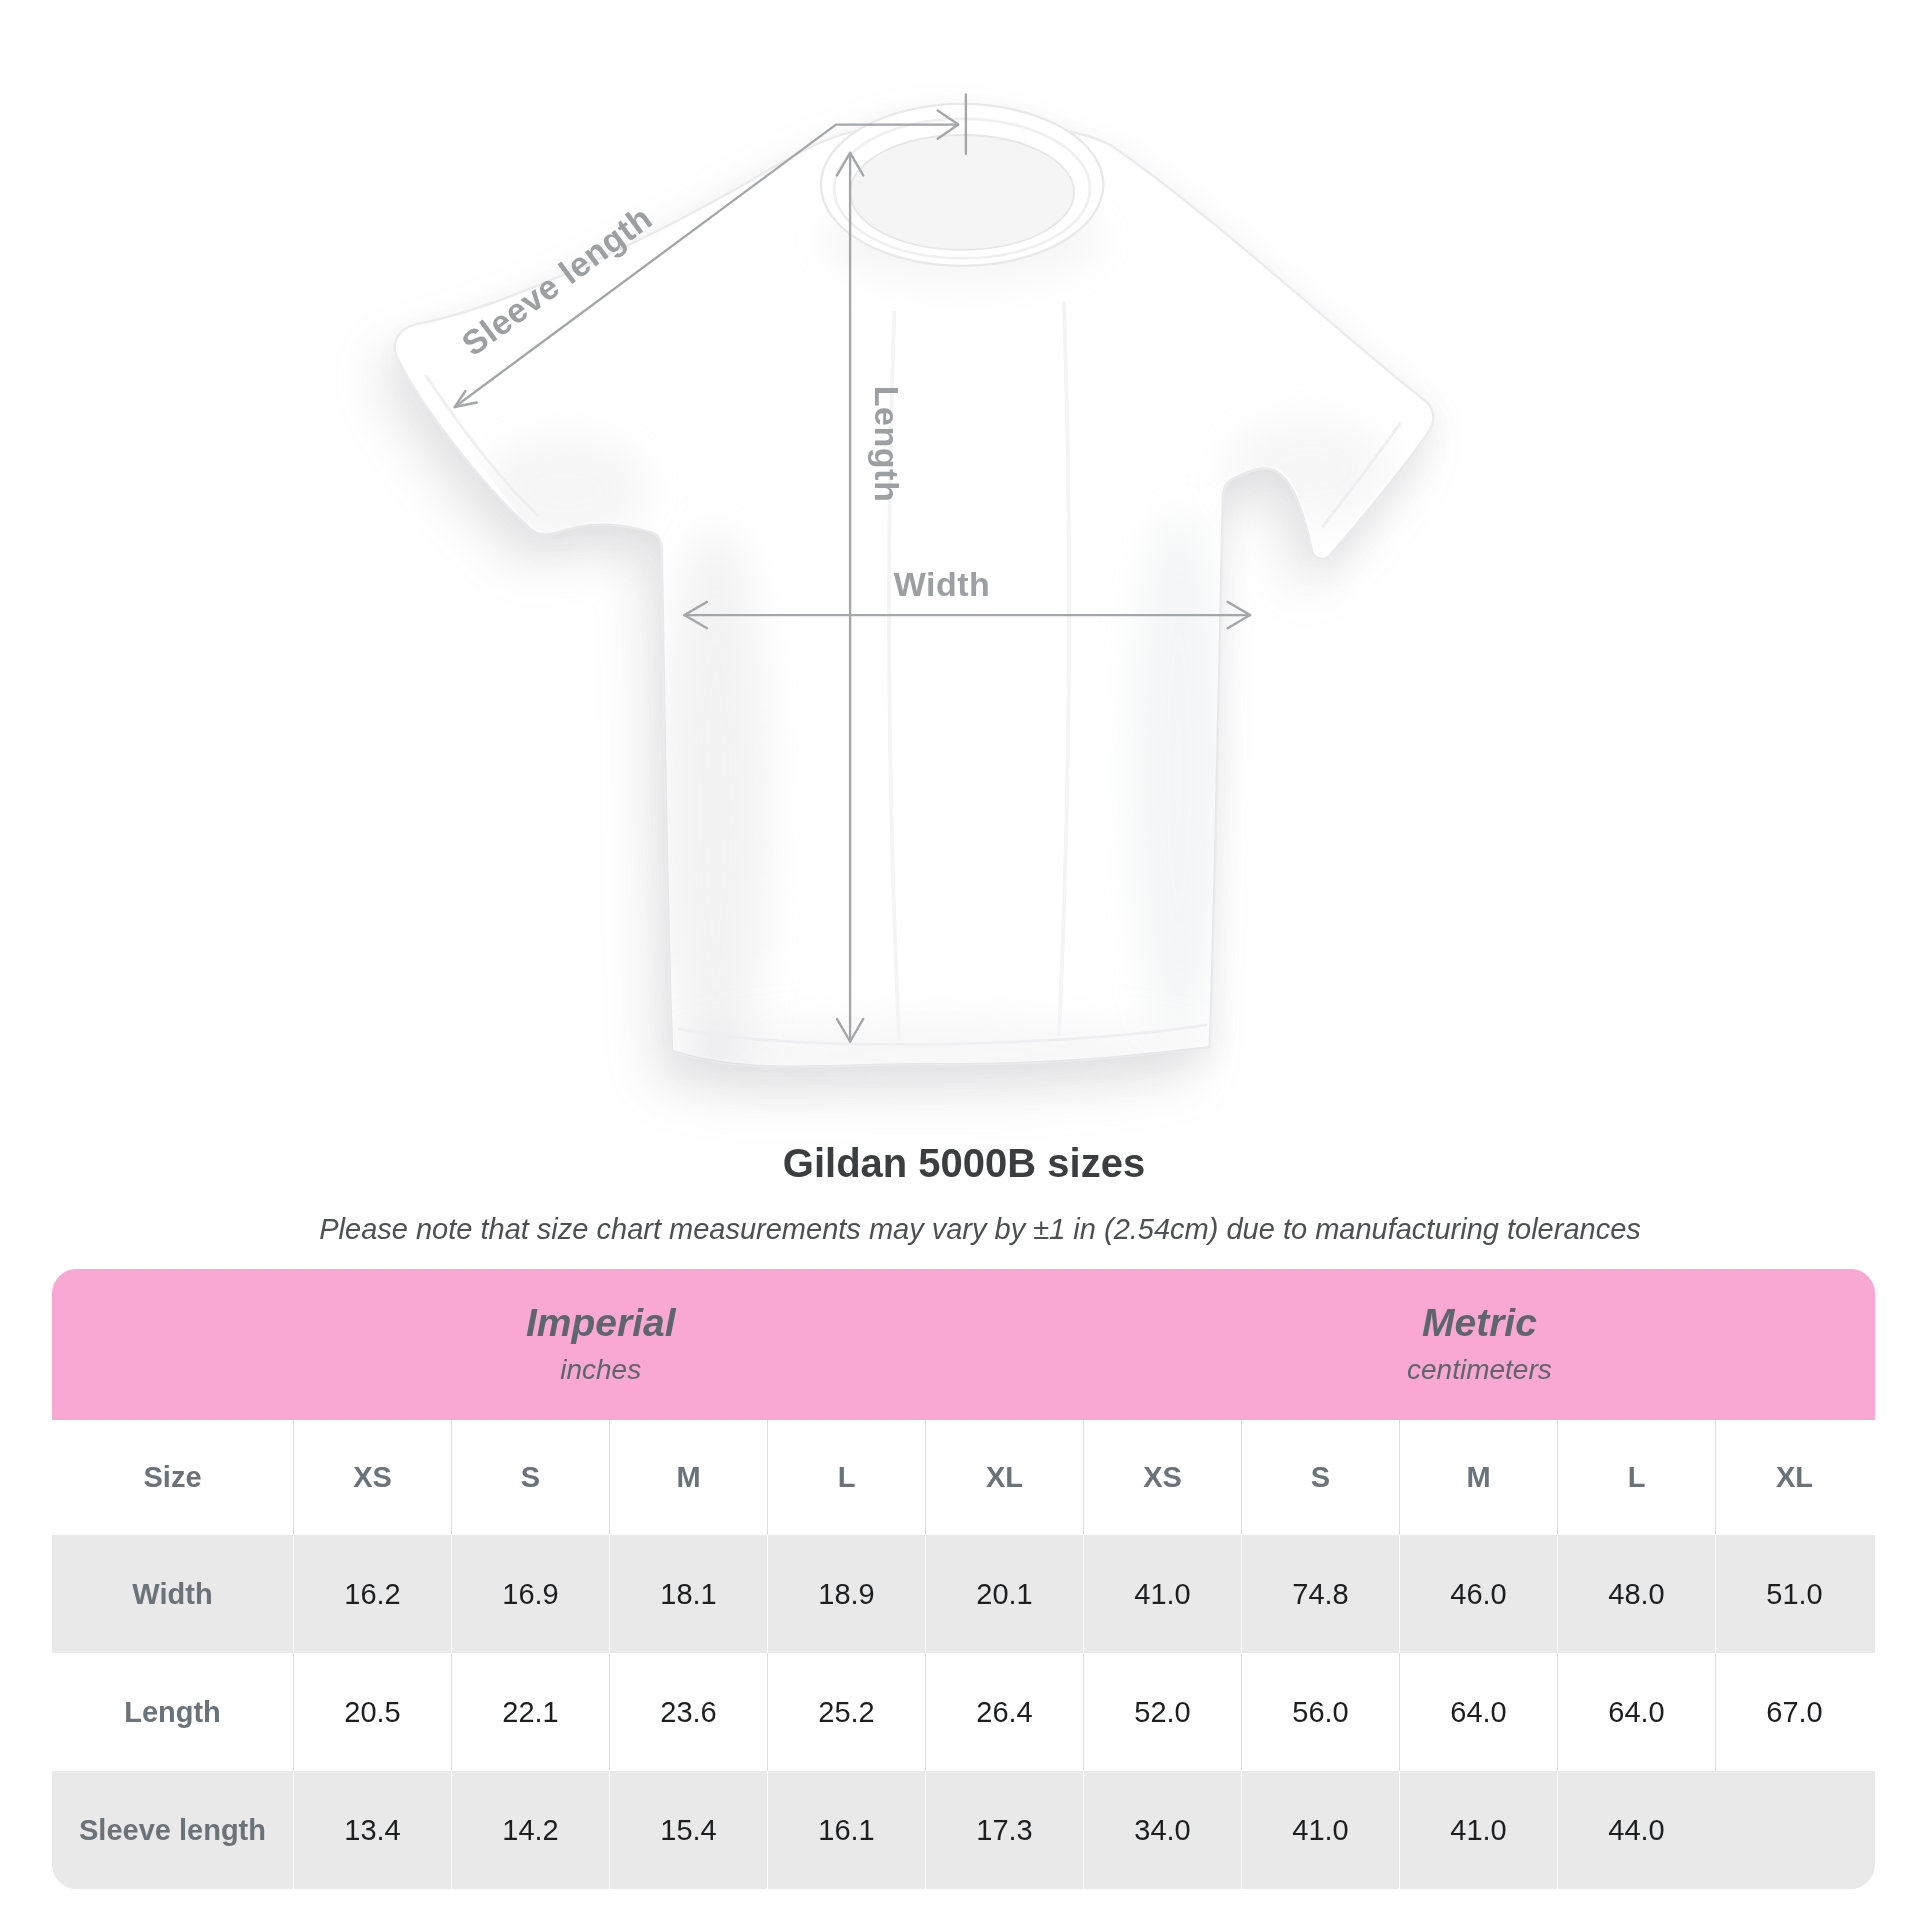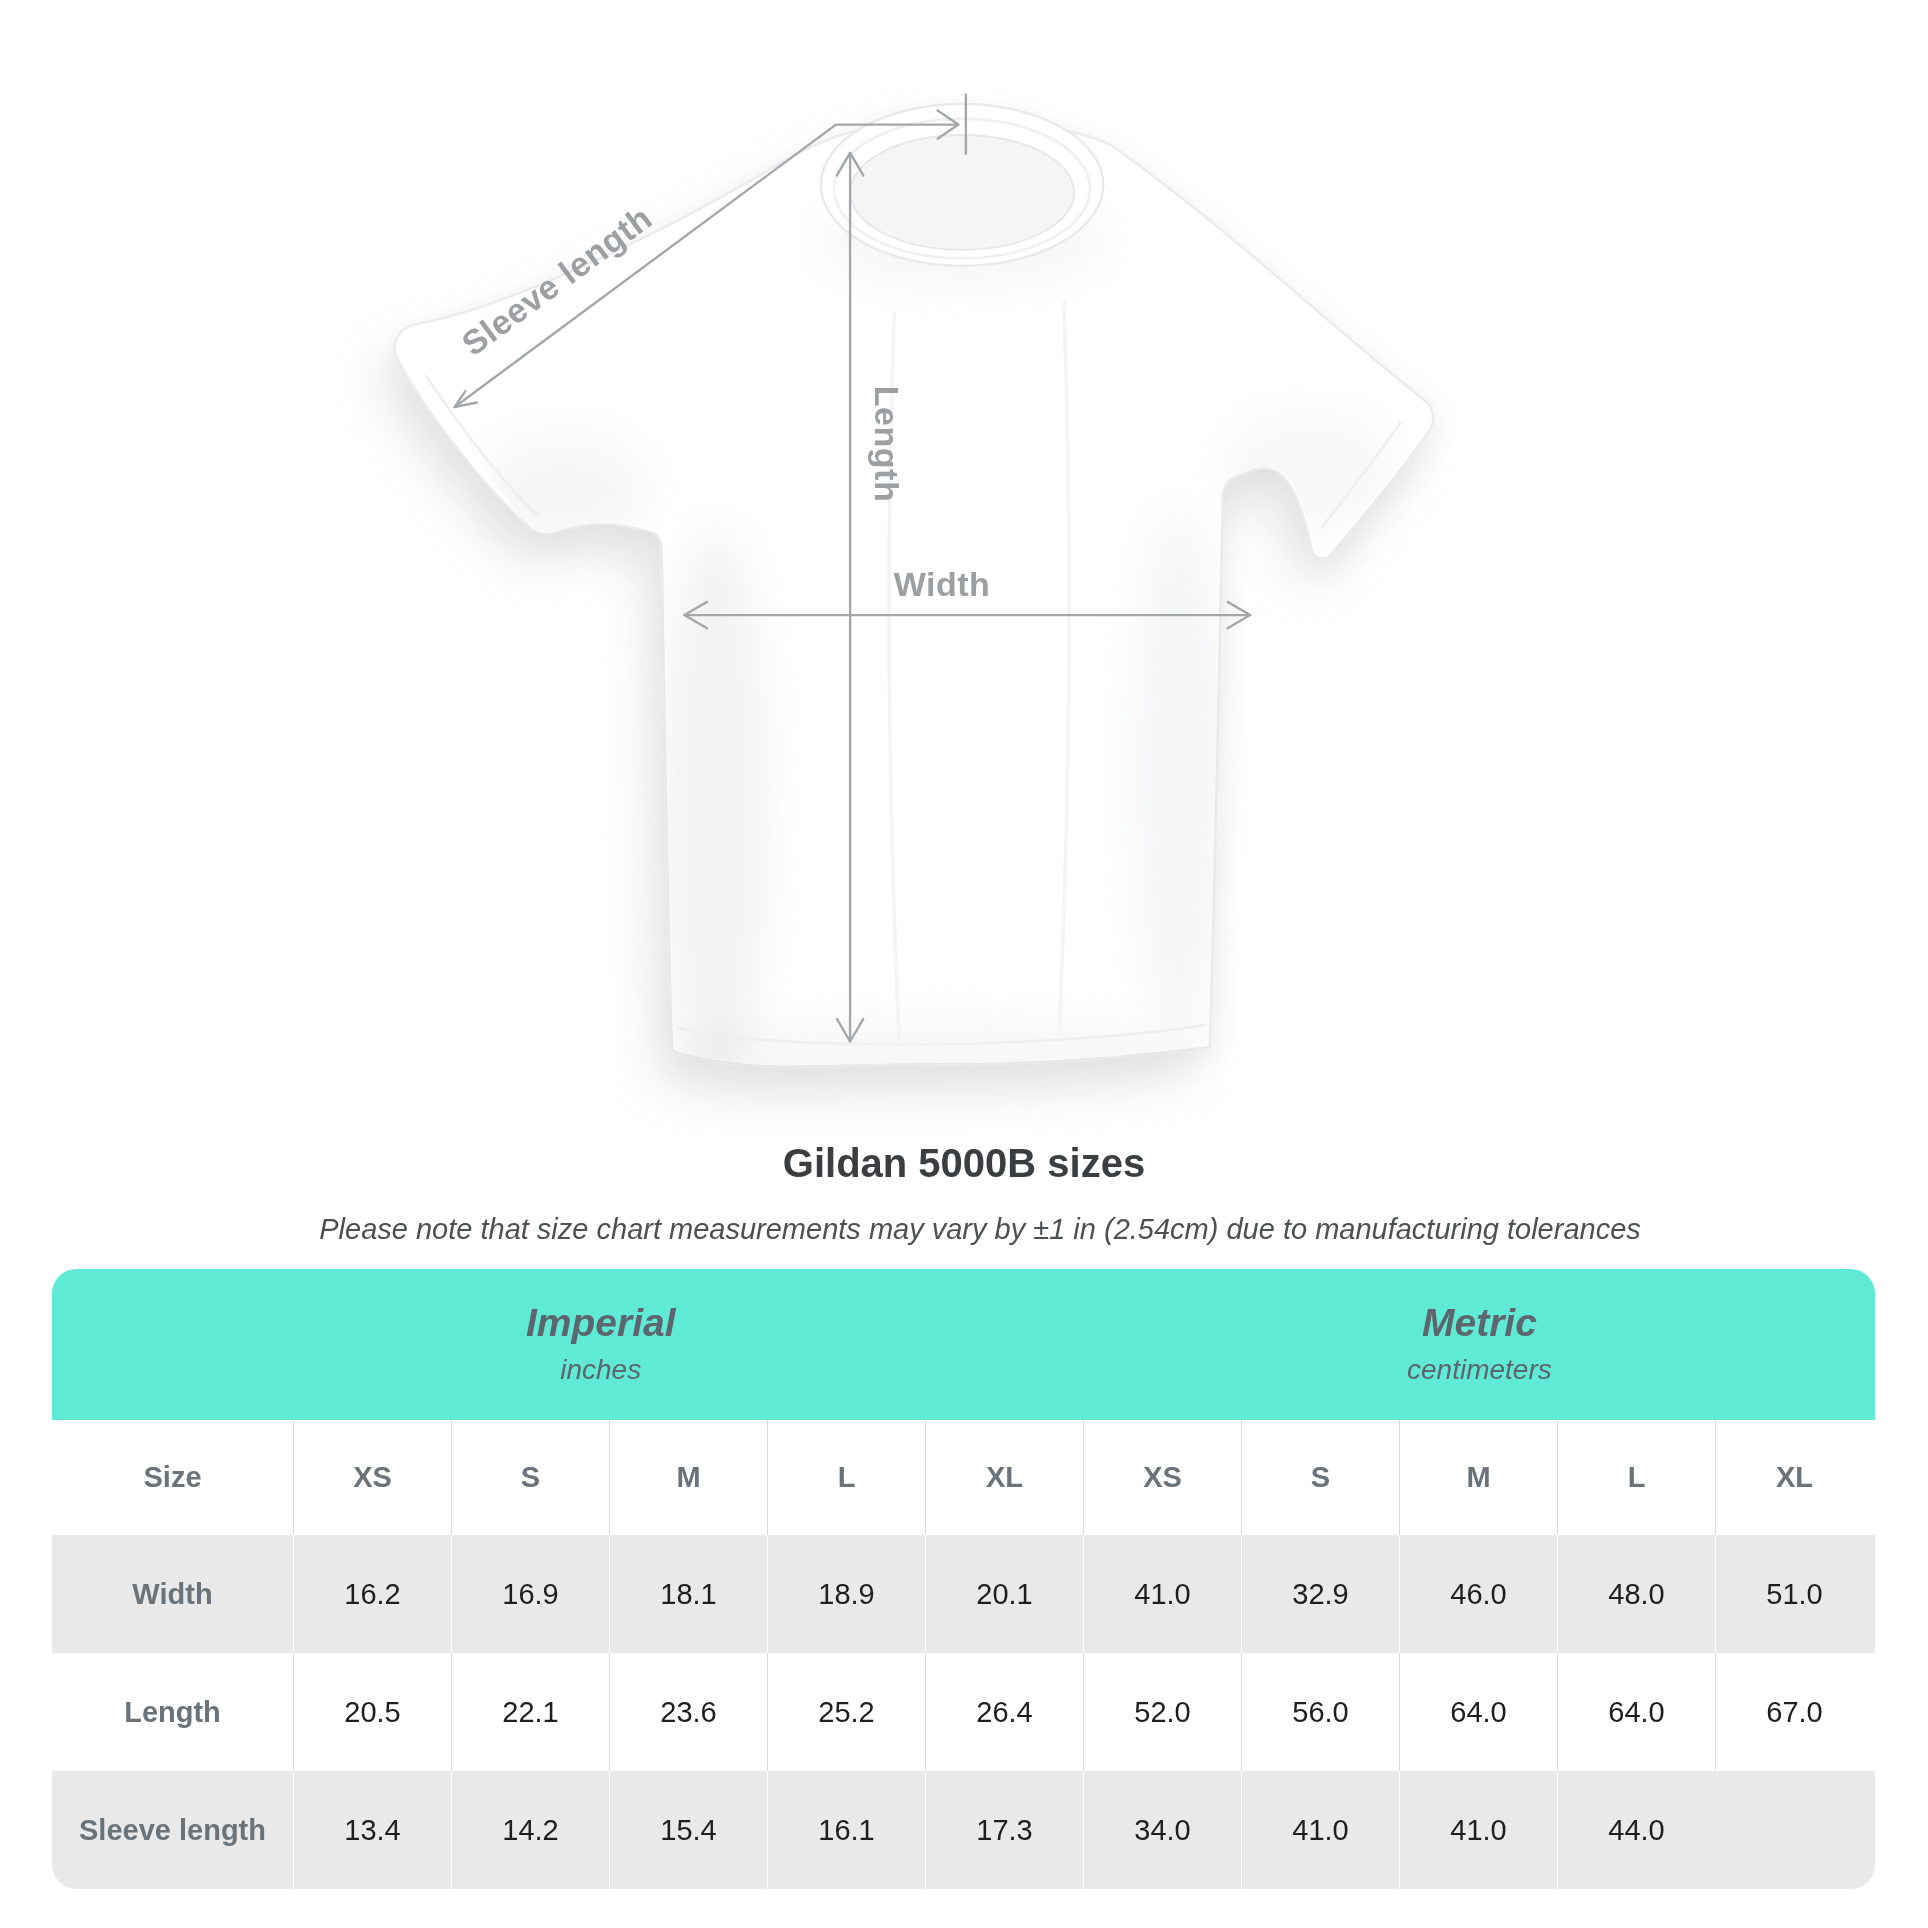--- a/index.html
+++ b/index.html
@@ -44,21 +44,21 @@
     position:absolute;left:0;top:1213px;width:100%;
     margin:0;text-align:center;
     font-size:29px;font-style:italic;color:#4d5053;padding-left:16px;
   }
   
   .size-table{
     position:absolute;left:52px;top:1269px;
     width:1823px;
   }
   .band{
-    height:151px;background:#5eead4;
+    height:151px;background:#f9a8d4;
     border-radius:24.5px 24.5px 0 0;
     position:relative;
   }
   .unit{position:absolute;top:50%;transform:translate(-50%,-52%);text-align:center;color:#5d666c;}
   .unit.imperial{left:30.1%;}
   .unit.metric{left:78.3%;}
   .unit-title{font-size:39px;font-weight:bold;font-style:italic;}
   .unit-sub{font-size:28px;font-style:italic;margin-top:9.4px;}
   .grid-row{
     display:grid;
@@ -205,21 +205,21 @@
     </div>
 
     <div class="grid-row data-row gray">
       <div class="cell label-cell">Width</div>
       <div class="cell num">16.2</div>
       <div class="cell num">16.9</div>
       <div class="cell num">18.1</div>
       <div class="cell num">18.9</div>
       <div class="cell num">20.1</div>
       <div class="cell num">41.0</div>
-      <div class="cell num">32.9</div>
+      <div class="cell num">74.8</div>
       <div class="cell num">46.0</div>
       <div class="cell num">48.0</div>
       <div class="cell num">51.0</div>
     </div>
 
     <div class="grid-row data-row">
       <div class="cell label-cell">Length</div>
       <div class="cell num">20.5</div>
       <div class="cell num">22.1</div>
       <div class="cell num">23.6</div>

